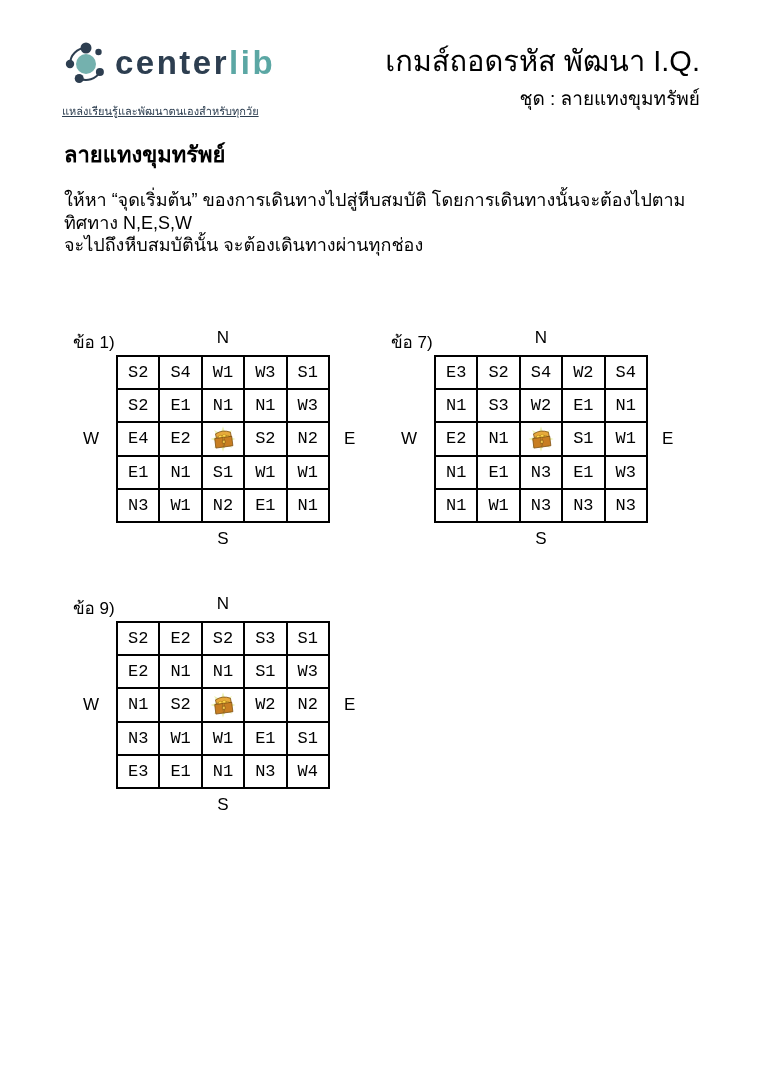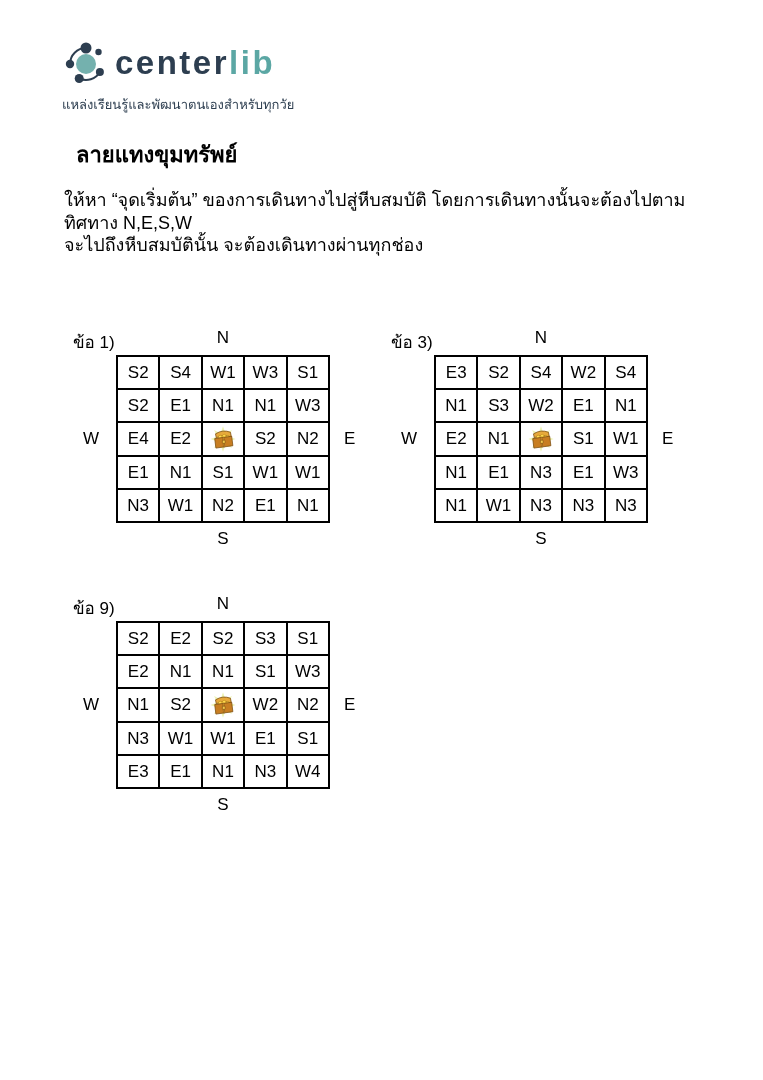--- a/index.html
+++ b/index.html
@@ -15,28 +15,28 @@
 
   
   .brand { position: absolute; left: 62px; top: 38px; }
   .brand-row { display: flex; align-items: center; gap: 5px; }
   .logo-icon { width: 48px; height: 48px; flex: 0 0 auto; }
   .brand-text {
     font-size: 33px; font-weight: 600; letter-spacing: 2.5px;
     color: var(--brand-navy, #2d3e50); line-height: 1;
   }
   .brand-lib { color: var(--brand-teal, #5ba7a4); }
-  .tagline { margin-top: 8px; font-size: 13px; color: var(--brand-navy, #2d3e50); }
+  .tagline { margin-top: 16px; font-size: 11px; color: var(--brand-navy, #2d3e50); text-decoration: underline; }
 
   .title-block { position: absolute; right: 63px; top: 44px; text-align: right; }
   .doc-title { font-size: 29px; line-height: 1.2; }
   .doc-series { font-size: 19px; margin-top: 4px; }
 
   
-  .ws-heading { position: absolute; left: 64px; top: 137px; font-size: 22px; font-weight: bold; margin-left: 12px; }
+  .ws-heading { position: absolute; left: 64px; top: 137px; font-size: 22px; font-weight: bold; }
   .instructions { position: absolute; left: 64px; top: 189px; width: 655px; font-size: 18px; line-height: 22.5px; }
 
   
   .puzzle { position: absolute; width: 312px; height: 232px; margin-top: 36px; }
   .pz-label { position: absolute; left: 10px; top: 0; font-size: 17px; }
   .compass { font-size: 17px; }
   .compass-n { position: absolute; left: 54px; top: 0; width: 212px; text-align: center; }
   .compass-s { position: absolute; left: 54px; top: 201px; width: 212px; text-align: center; }
   .compass-w, .compass-e {
     position: absolute; top: 27px; height: 168px;
@@ -45,20 +45,21 @@
   .compass-w { left: 20px; }
   .compass-e { left: 281px; }
 
   .grid {
     position: absolute; left: 53px; top: 27px;
     display: grid;
     grid-template-columns: repeat(5, 42.4px);
     grid-template-rows: repeat(5, 33.2px);
     border: 1px solid var(--grid-border, #000);
     background: #a21caf;
+    font-family: Liberation Mono, monospace;
   }
   .cell {
     border: 1px solid var(--grid-border, #000);
     display: flex; align-items: center; justify-content: center;
     font-size: 17px; line-height: 1;
     background: #fff;
   }
   .cell svg { display: block; }
 
   #puzzle-0 { left: 63px;  top: 292px; }
@@ -80,20 +81,24 @@
         <circle cx="36.5" cy="14" r="3.2" fill="#2d3e50"></circle>
         <circle cx="8" cy="26" r="4.2" fill="#2d3e50"></circle>
         <circle cx="17.2" cy="40.5" r="4.5" fill="#2d3e50"></circle>
         <circle cx="37.9" cy="34" r="4" fill="#2d3e50"></circle>
       </svg>
       <div class="brand-text"><span>center</span><span class="brand-lib">lib</span></div>
     </div>
     <div class="tagline">แหล่งเรียนรู้และพัฒนาตนเองสำหรับทุกวัย</div>
   </div>
 
+  <div class="title-block">
+    <div class="doc-title">เกมส์ถอดรหัส พัฒนา I.Q.</div>
+    <div class="doc-series">ชุด : ลายแทงขุมทรัพย์</div>
+  </div>
 
   <div class="ws-heading">ลายแทงขุมทรัพย์</div>
   <div class="instructions">
       <div>ให้หา “จุดเริ่มต้น” ของการเดินทางไปสู่หีบสมบัติ โดยการเดินทางนั้นจะต้องไปตามทิศทาง N,E,S,W</div>
       <div>จะไปถึงหีบสมบัตินั้น จะต้องเดินทางผ่านทุกช่อง</div>
     </div>
 
   <section class="puzzle" id="puzzle-0">
     <div class="pz-label">ข้อ 1)</div>
     <div class="compass compass-n">N</div>
@@ -135,21 +140,21 @@
         <div class="cell">W1</div>
         <div class="cell">N2</div>
         <div class="cell">E1</div>
         <div class="cell">N1</div>
       </div>
     <div class="compass compass-e">E</div>
     <div class="compass compass-s">S</div>
   </section>
 
   <section class="puzzle" id="puzzle-1">
-    <div class="pz-label">ข้อ 3)</div>
+    <div class="pz-label">ข้อ 7)</div>
     <div class="compass compass-n">N</div>
     <div class="compass compass-w">W</div>
     <div class="grid">
         <div class="cell">E3</div>
         <div class="cell">S2</div>
         <div class="cell">S4</div>
         <div class="cell">W2</div>
         <div class="cell">S4</div>
         <div class="cell">N1</div>
         <div class="cell">S3</div>

